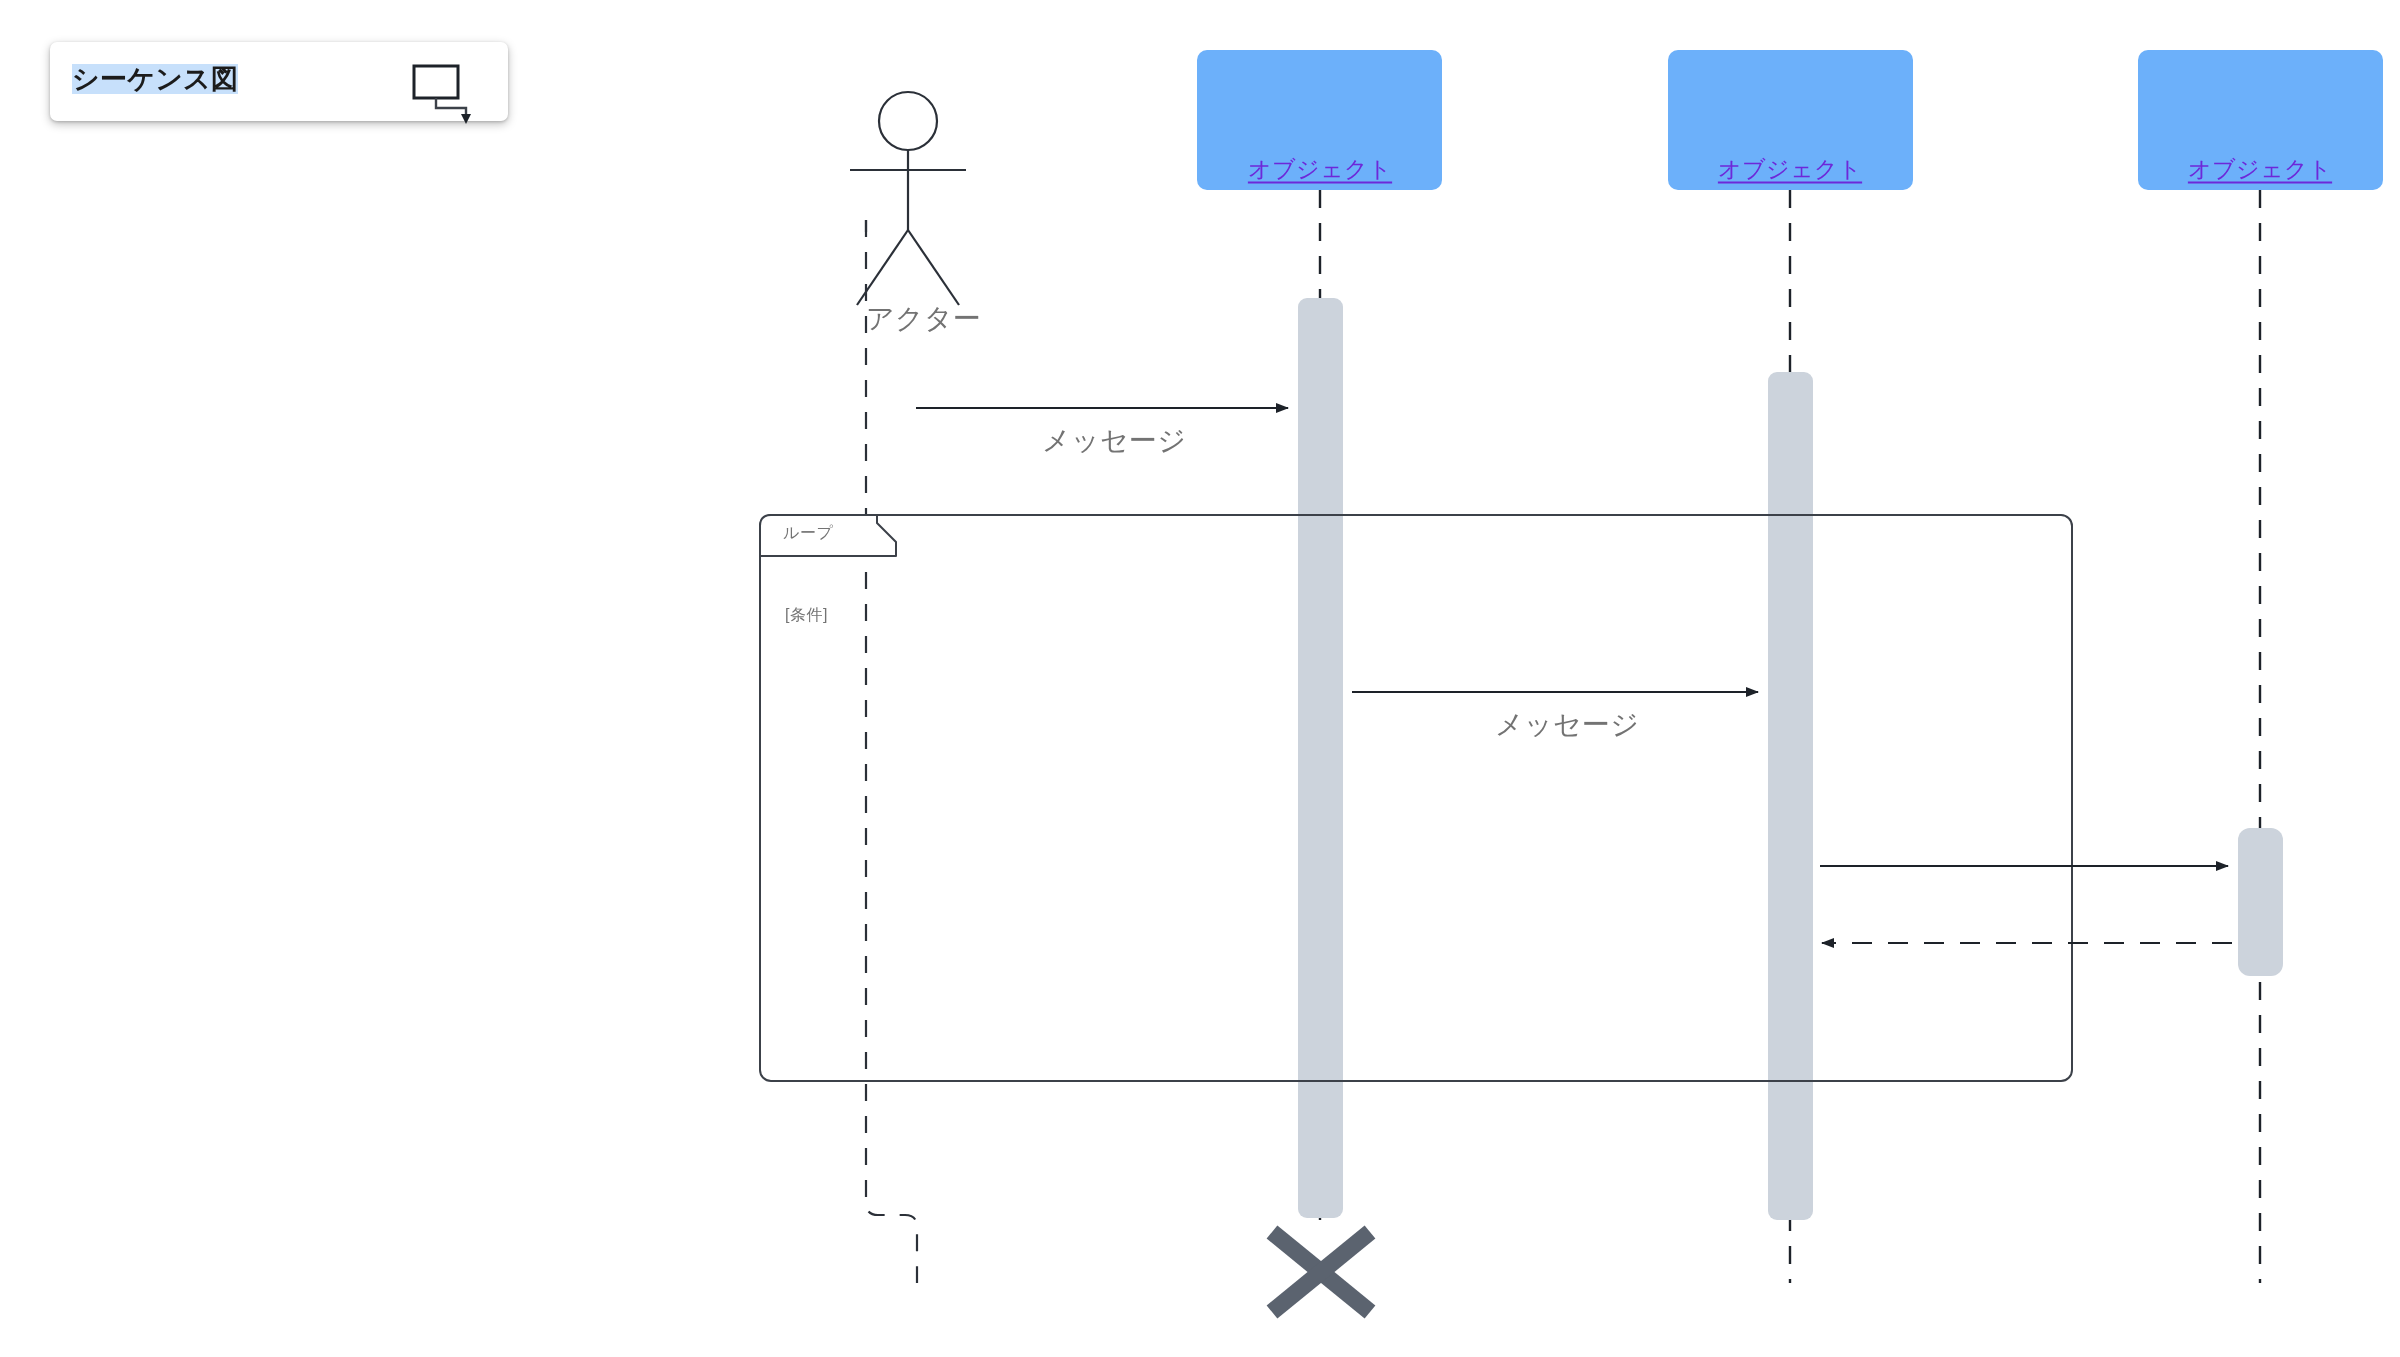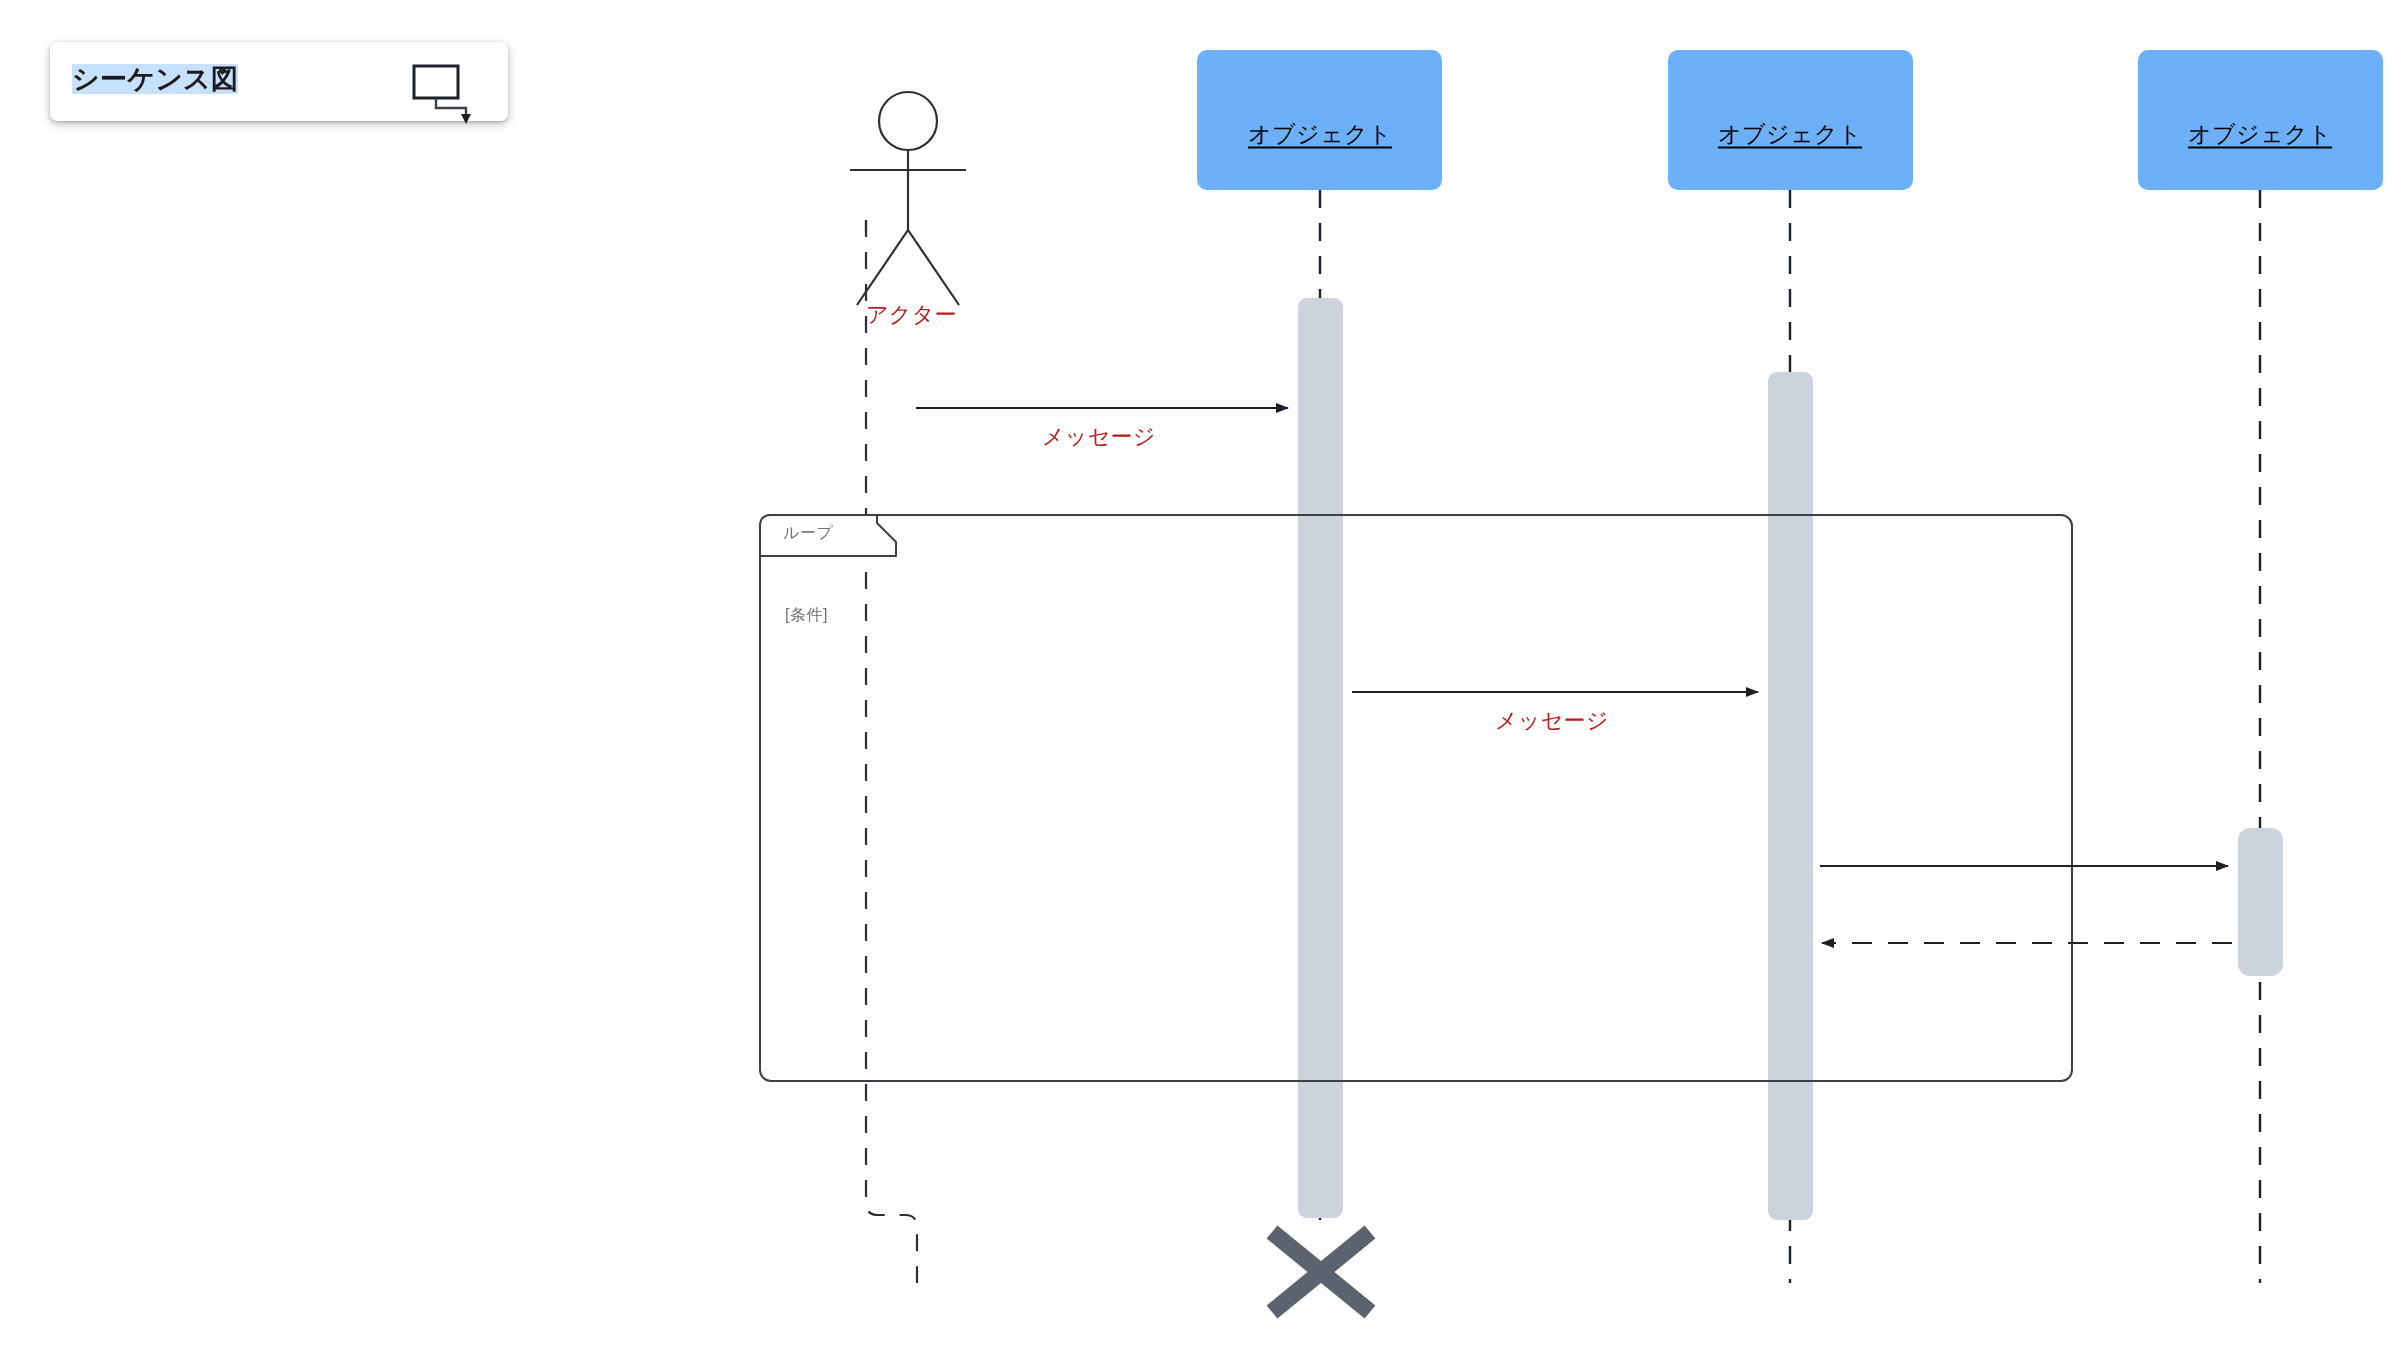--- a/index.html
+++ b/index.html
@@ -58,34 +58,35 @@
   .info-card-icon {
     position: absolute;
     right: 22px;
     top: 22px;
     width: 74px;
     height: 62px;
   }
 
   .lbl {
     position: absolute;
-    font-size: 22px;
-    color: #b91c1c;
+    font-size: 28px;
+    color: #737373;
     white-space: nowrap;
     letter-spacing: 0.3px;
   }
   .obj-label {
     position: absolute;
     font-size: 23px;
-    color: #000000;
+    color: #6d28d9;
     white-space: nowrap;
     text-decoration: underline;
     text-underline-offset: 5px;
     letter-spacing: 0.5px;
     transform: translate(-50%, -50%);
+    margin-top: 35px;
   }
   .frag-label {
     position: absolute;
     font-size: 16px;
     color: #737373;
     white-space: nowrap;
     letter-spacing: 0.5px;
   }
 </style>
 </head>

